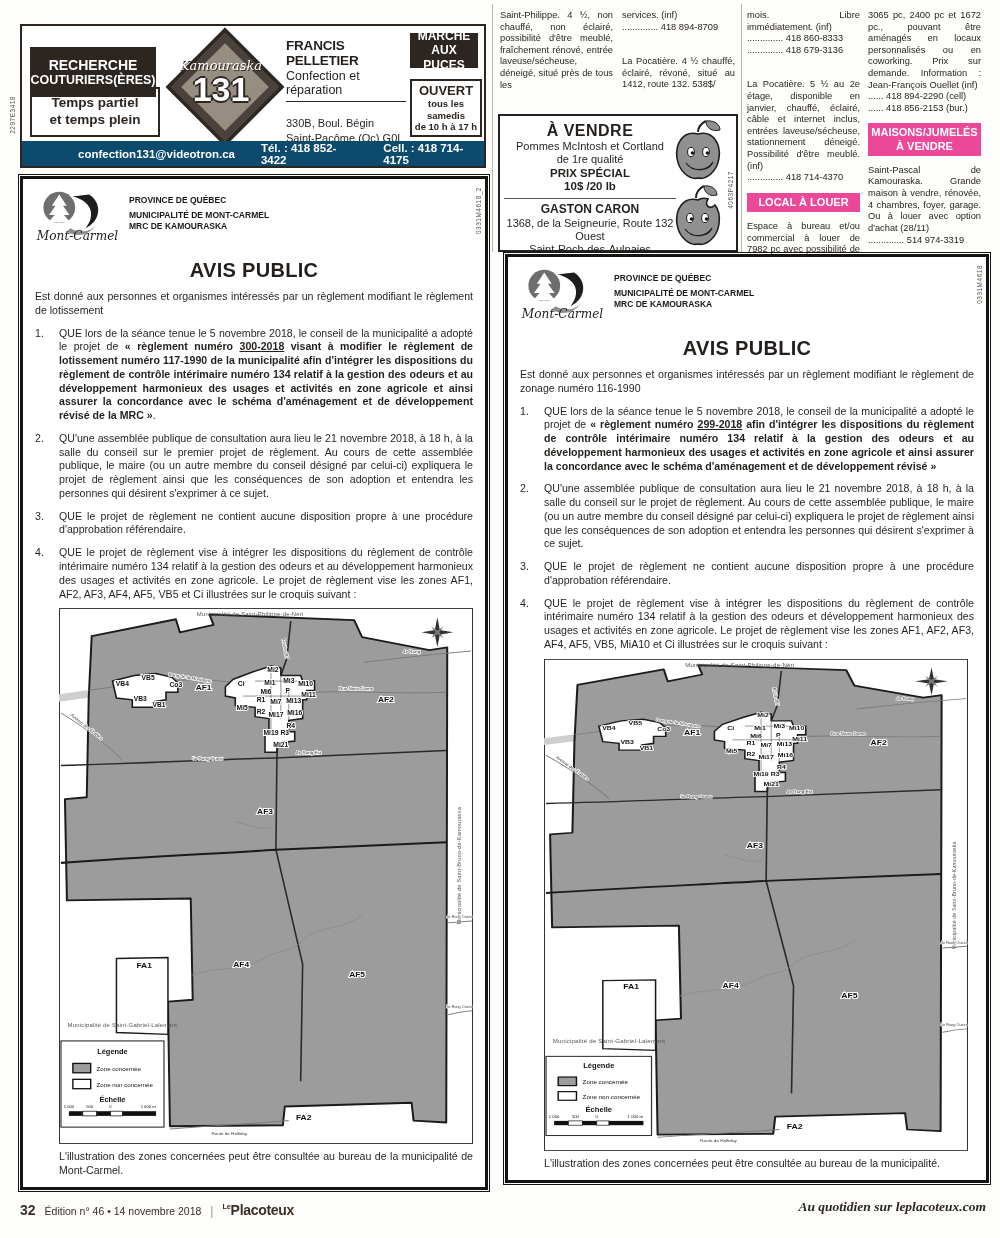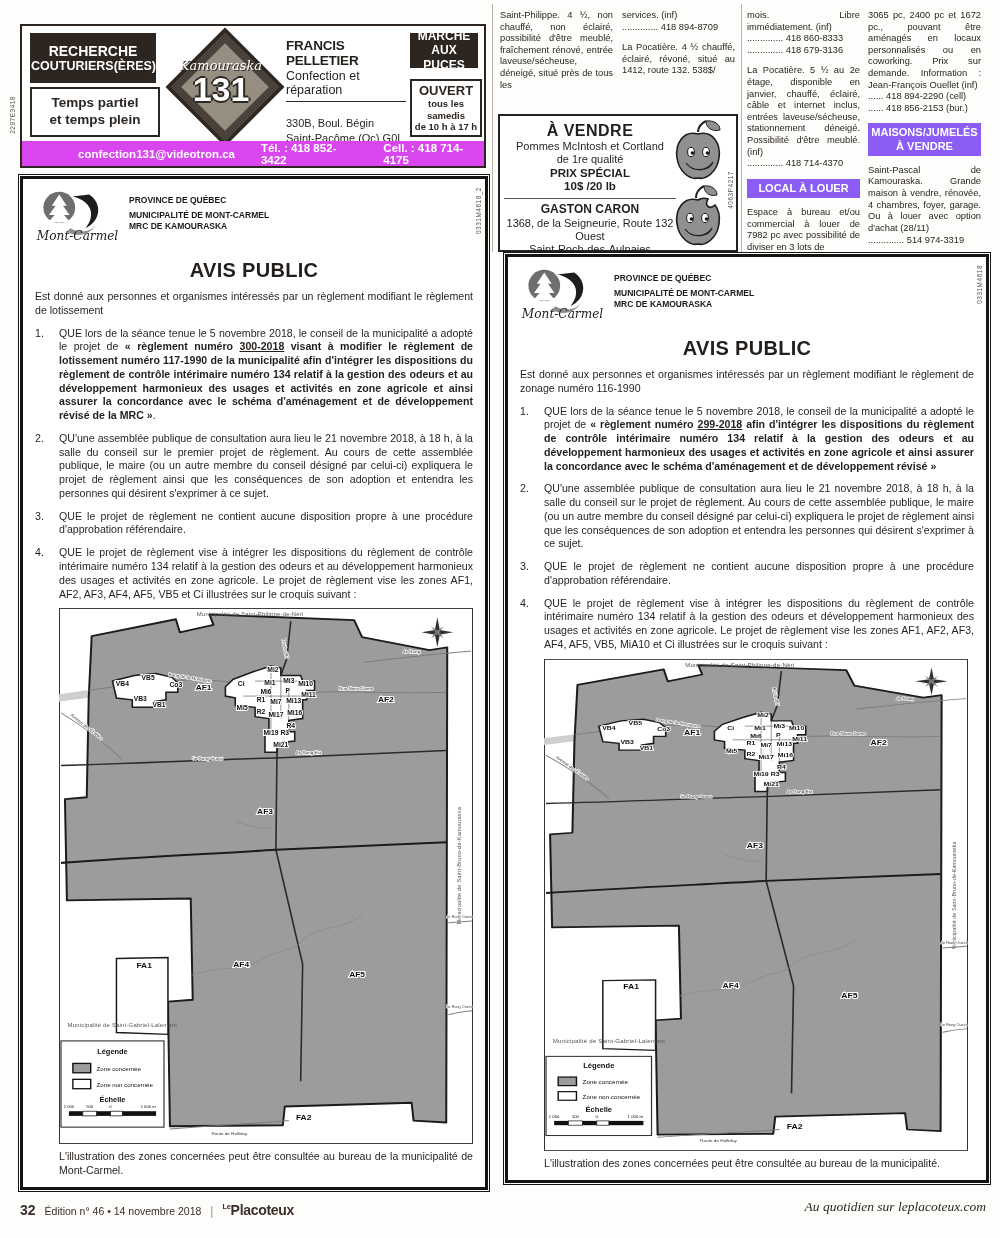--- a/index.html
+++ b/index.html
@@ -6,22 +6,22 @@
   .page{position:relative;width:1000px;height:1238px;background:#fdfdfb;margin:0 auto;
         font-family:"Liberation Sans",sans-serif;color:#231f1c;overflow:hidden;}
   
   .vcode{position:absolute;writing-mode:vertical-rl;transform:rotate(180deg);
          font-size:6.5px;color:#5a5248;letter-spacing:.5px;}
   
   .conf-ad{position:absolute;left:20px;top:24px;width:462px;height:140px;
            border:2px solid #2c2520;background:#fff;}
   .conf-box-dark{position:absolute;background:#2c2520;color:#fff;text-align:center;
                  font-weight:bold;display:flex;flex-direction:column;justify-content:center;}
-  .rech{left:8px;top:7px;width:126px;height:50px;font-size:14px;line-height:1.15;}
-  .rech .l2{font-size:12.5px;text-align:right;}
+  .rech{left:8px;top:21px;width:126px;height:50px;font-size:14px;line-height:1.15;}
+  .rech .l2{font-size:12.5px;}
   .temps{position:absolute;left:8px;top:61px;width:126px;height:46px;border:2px solid #2c2520;
          text-align:center;font-weight:bold;font-size:13.5px;line-height:1.25;
          display:flex;flex-direction:column;justify-content:center;color:#2c2520;}
   .diamond-wrap{position:absolute;left:140px;top:-2px;width:118px;height:118px;}
   .d1{position:absolute;left:21px;top:21px;width:76px;height:76px;transform:rotate(45deg);
       background:#978e82;border:4px solid #2e2822;box-shadow:inset 0 0 0 7px #4a423a;}
   .d-text{position:absolute;inset:0;display:flex;flex-direction:column;align-items:center;
           justify-content:center;z-index:2;}
   .d-script{font-family:"DejaVu Serif",serif;font-style:italic;font-size:13px;color:#fff;
             text-shadow:1px 1px 0 #2e2822;margin-bottom:-3px;}
@@ -29,29 +29,29 @@
          text-shadow:-2px 0 0 #2e2822,2px 0 0 #2e2822,0 -2px 0 #2e2822,0 2px 0 #2e2822;}
   .pelle{position:absolute;left:264px;top:12px;width:120px;}
   .pelle .name{font-weight:bold;font-size:13.5px;letter-spacing:-.2px;}
   .pelle .sub{font-size:12.5px;border-bottom:1.5px solid #2c2520;padding-bottom:4px;margin-top:1px;}
   .pelle .addr{font-size:11px;margin-top:14px;line-height:1.35;}
   .marche{left:388px;top:7px;width:68px;height:35px;font-size:12px;line-height:1.2;}
   .ouvert{position:absolute;left:388px;top:53px;width:68px;height:54px;border:2px solid #2c2520;
           text-align:center;color:#2c2520;display:flex;flex-direction:column;justify-content:center;}
   .ouvert .o1{font-weight:bold;font-size:13px;}
   .ouvert .o2{font-weight:bold;font-size:9.5px;line-height:1.25;}
-  .conf-bar{position:absolute;left:0;right:0;bottom:0;height:25px;background:#d946ef;color:#fff;
+  .conf-bar{position:absolute;left:0;right:0;bottom:0;height:25px;background:#0c4a6e;color:#fff;
             display:flex;align-items:center;font-weight:bold;font-size:11.5px;
             justify-content:flex-start;gap:26px;padding-left:56px;box-sizing:border-box;}
   
   .vsep{position:absolute;width:1px;background:#b9b5ad;}
   .class-col{position:absolute;width:113px;font-size:9.3px;line-height:1.25;text-align:justify;color:#2a2420;}
   .class-col p{margin:0;}
-  .class-col p.gap{margin-top:9px;}
-  .navy{background:#8b5cf6;color:#fff;font-weight:bold;text-align:center;
+  .class-col p.gap{margin-top:23px;}
+  .navy{background:#ec4899;color:#fff;font-weight:bold;text-align:center;
         font-size:11px;line-height:1.2;padding:3px 0;margin:9px 0;}
   
   .vendre{position:absolute;left:498px;top:114px;width:240px;height:138px;border:2px solid #222;
           background:#fff;box-sizing:border-box;}
   .vendre-inner{position:absolute;left:4px;top:5px;width:172px;text-align:center;line-height:1.2;}
   .vendre .t{font-weight:bold;font-size:16px;letter-spacing:.5px;}
   .vendre .l{font-size:11px;}
   .vendre .lb{font-size:11.5px;font-weight:bold;}
   .vendre hr{border:none;border-top:1.5px solid #555;margin:4px 0 3px;}
   .vendre .seller{font-weight:bold;font-size:12px;}
@@ -90,21 +90,21 @@
   .legend-l{font:6.2px "Liberation Sans",sans-serif;fill:#111;}
   .legend-s{font:4.2px "Liberation Sans",sans-serif;fill:#111;text-anchor:middle;}
   
   .footer-l{position:absolute;left:20px;top:1202px;color:#3b2f28;display:flex;align-items:baseline;gap:9px;}
   .footer-l .pn{font-weight:bold;font-size:14px;}
   .footer-l .ed{font-size:10.5px;}
   .footer-l .pipe{color:#9a948c;font-size:12px;}
   .footer-l .brand{font-weight:bold;font-size:14px;letter-spacing:-.3px;}
   .footer-l .brand .le{font-size:7.5px;vertical-align:top;}
   .footer-r{position:absolute;right:14px;top:1199px;color:#2e2620;
-            font-family:"Liberation Serif",serif;font-style:italic;font-weight:normal;font-size:13.5px;margin-left:13px;}
+            font-family:"Liberation Serif",serif;font-style:italic;font-weight:bold;font-size:13.5px;margin-left:13px;}
 </style>
 </head>
 <body>
 
 <div class="page">
 
   <div class="vsep" style="left:492px;top:4px;height:248px;"></div>
   <div class="vsep" style="left:741px;top:4px;height:248px;"></div>
 
   <div class="vcode" style="left:9px;top:96px;">2297E3418</div>

